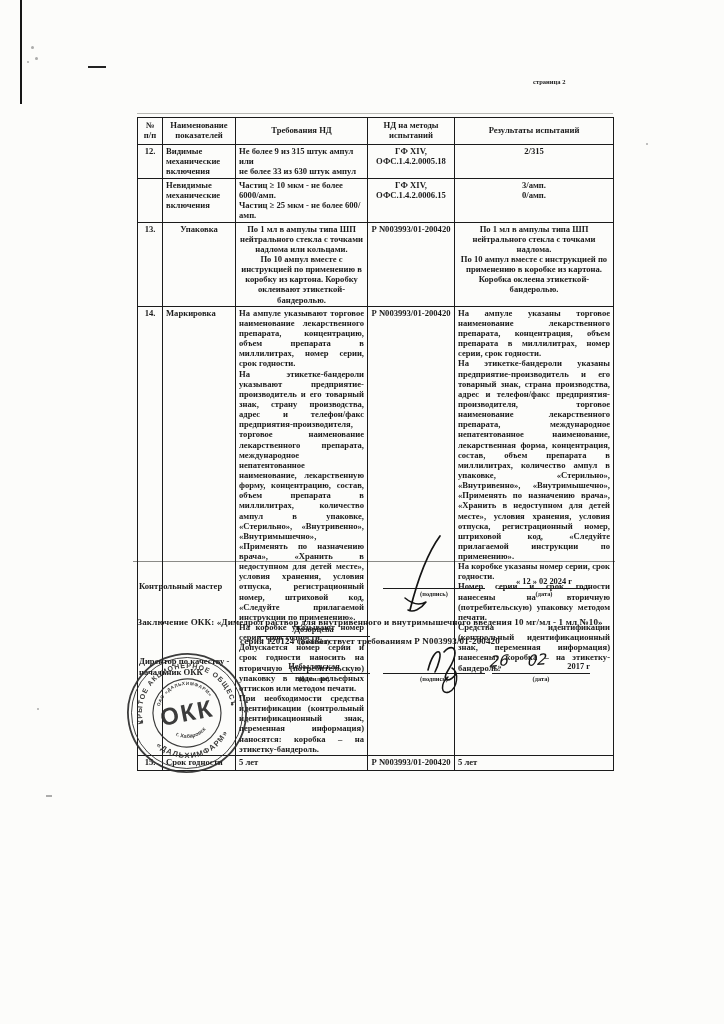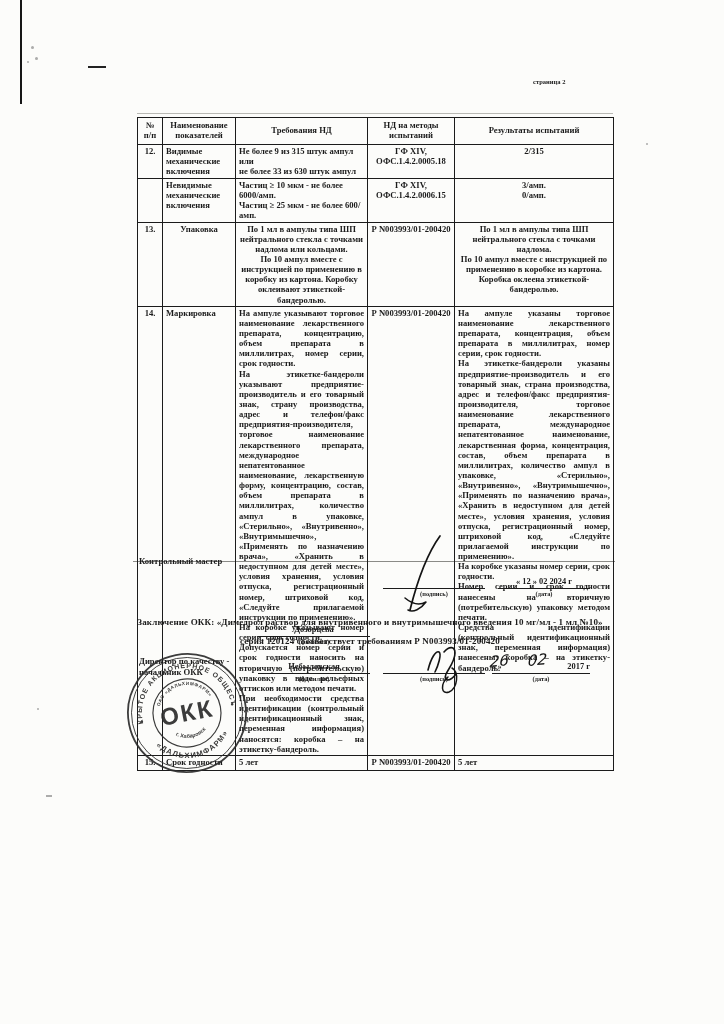--- a/index.html
+++ b/index.html
@@ -145,21 +145,21 @@
   <tr class="r15">
     <td class="num">15.</td>
     <td>Срок годности</td>
     <td>5 лет</td>
     <td class="ctr">Р N003993/01-200420</td>
     <td>5 лет</td>
   </tr>
 </tbody>
   </table>
 
-<div class="abs sig-role" style="left:139px;top:556px;">Контрольный мастер</div>
+<div class="abs sig-role" style="left:139px;top:581px;">Контрольный мастер</div>
 <div class="abs sig-box" style="left:258px;top:577px;width:112px;margin-top:48px;">
   <div class="sig-line">Дозорцева</div>
   <div class="sig-sub">(фамилия)</div>
 </div>
 <div class="abs sig-box" style="left:383px;top:577px;width:102px;">
   <div class="sig-line">&nbsp;</div>
   <div class="sig-sub">(подпись)</div>
 </div>
 <div class="abs sig-box" style="left:498px;top:577px;width:92px;">
   <div class="sig-line">« 12 »    02      2024 г</div>

